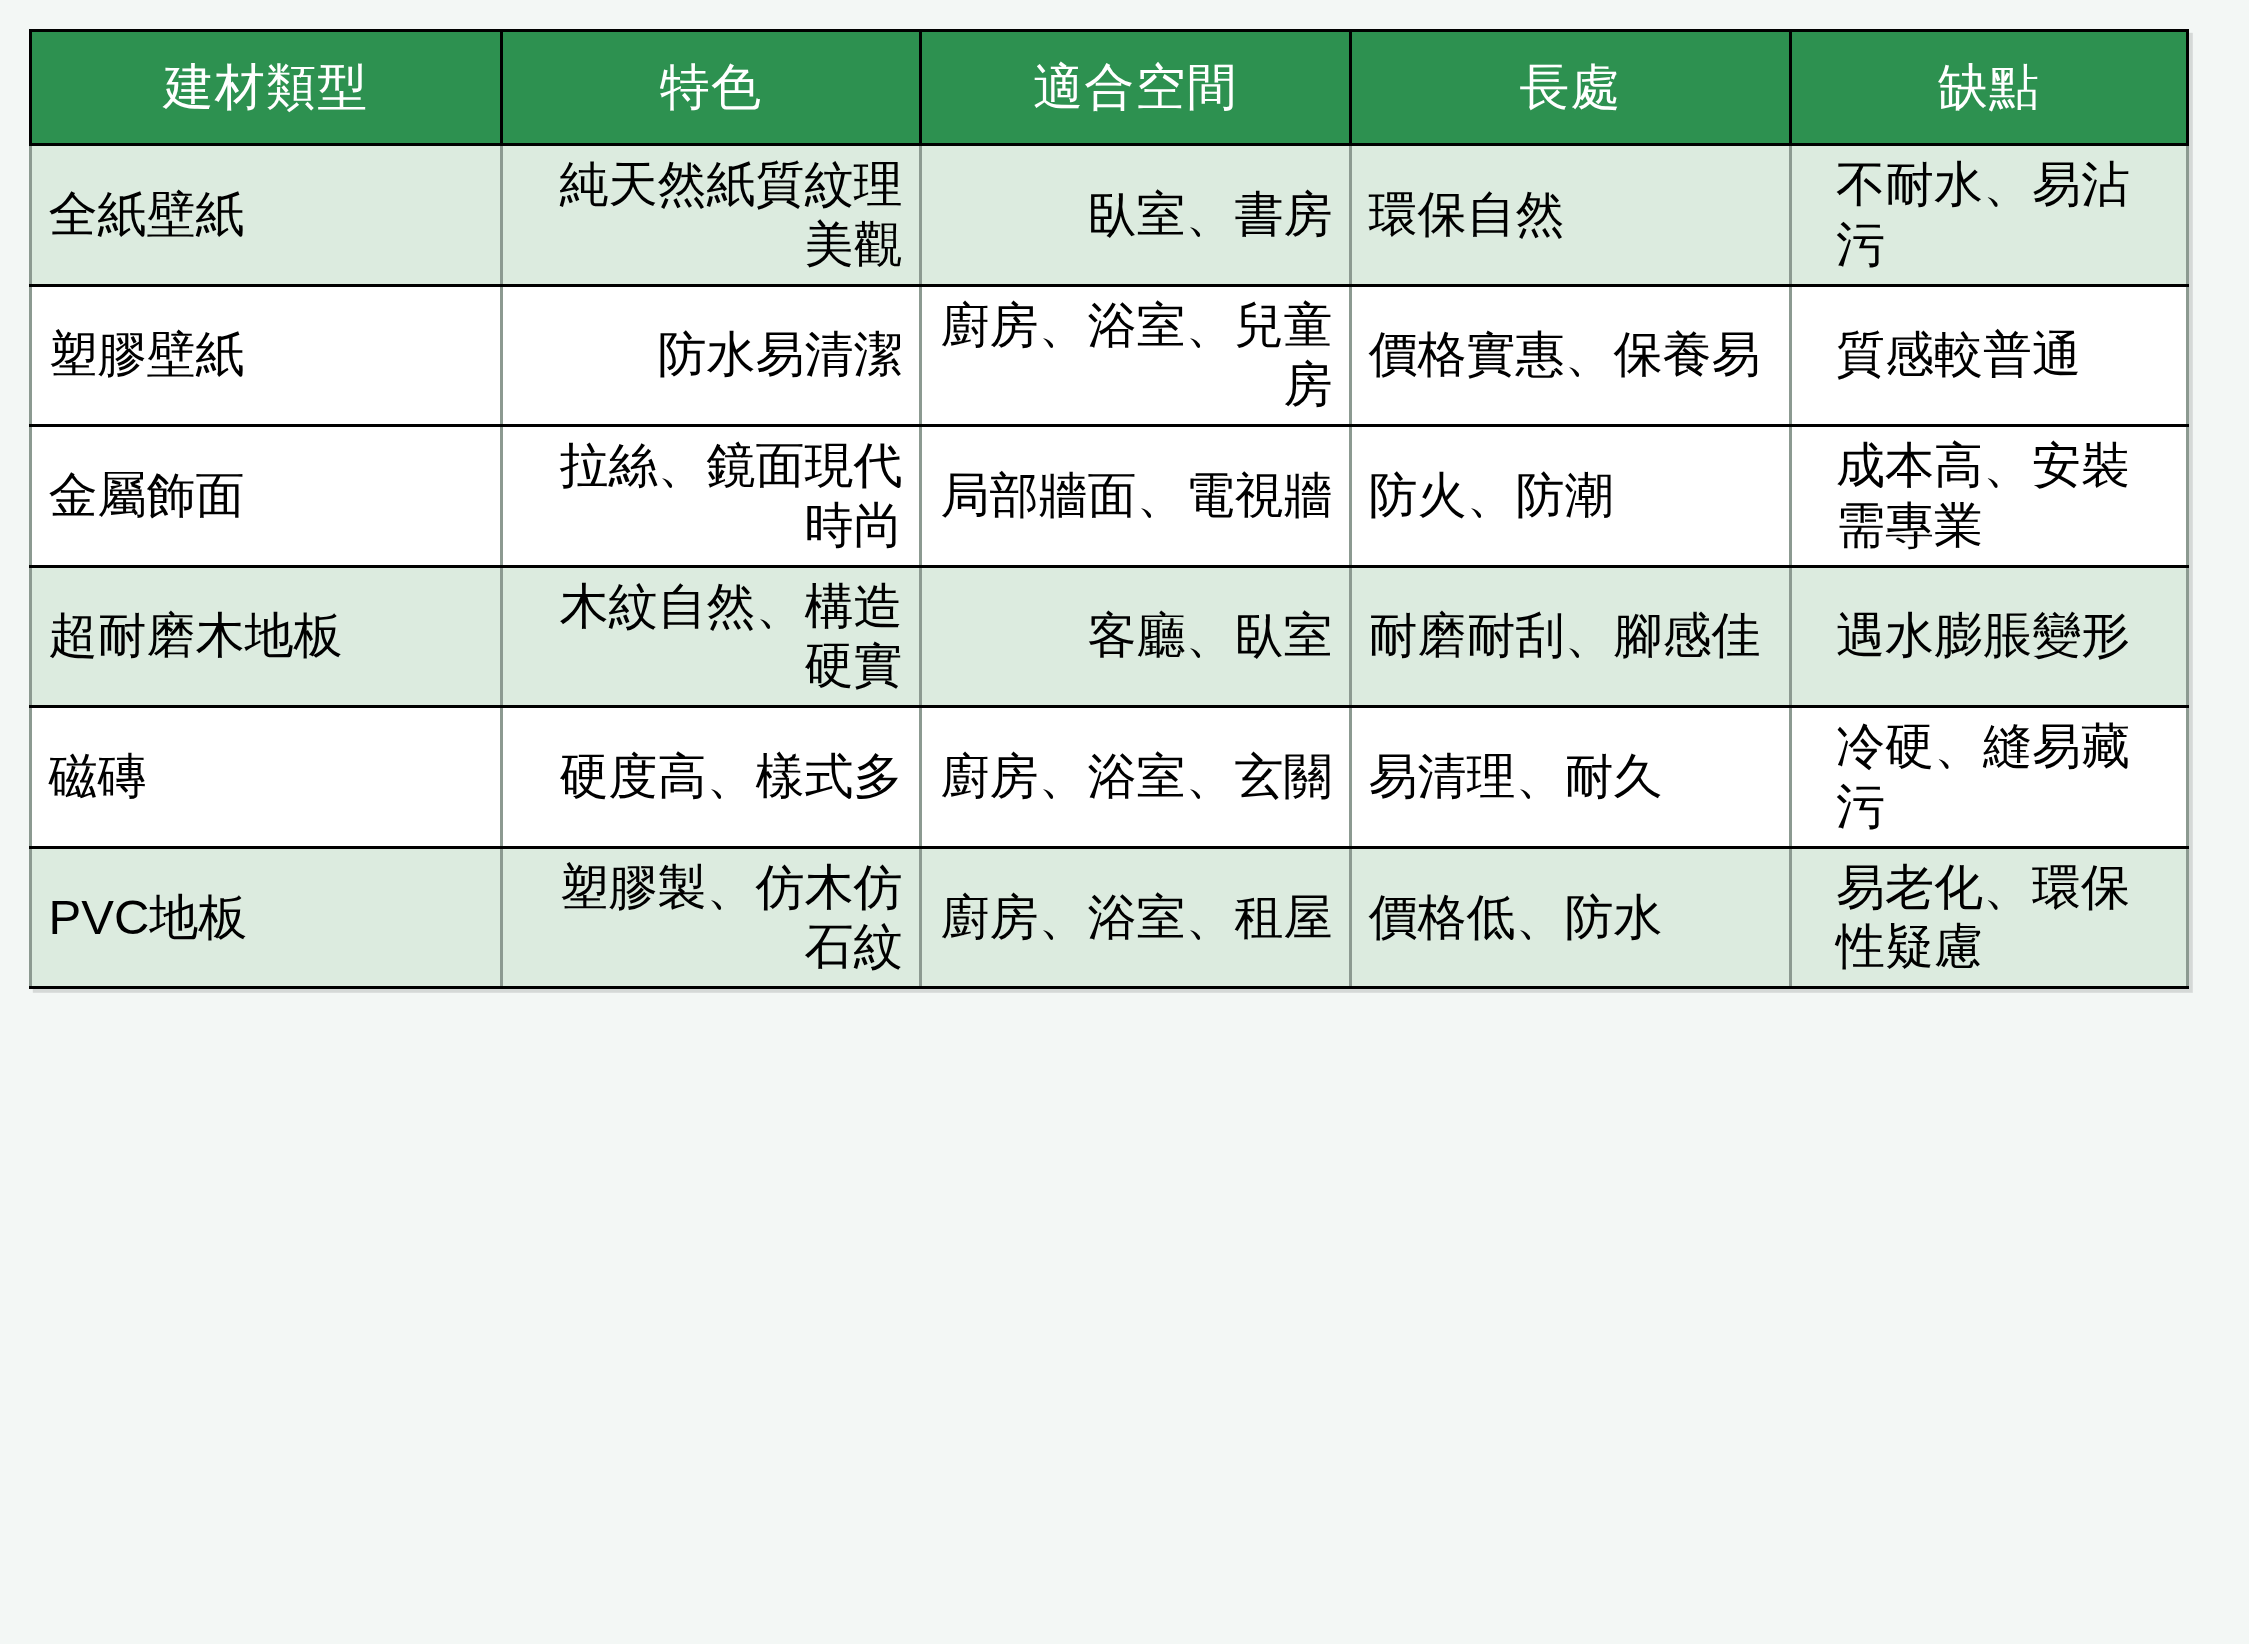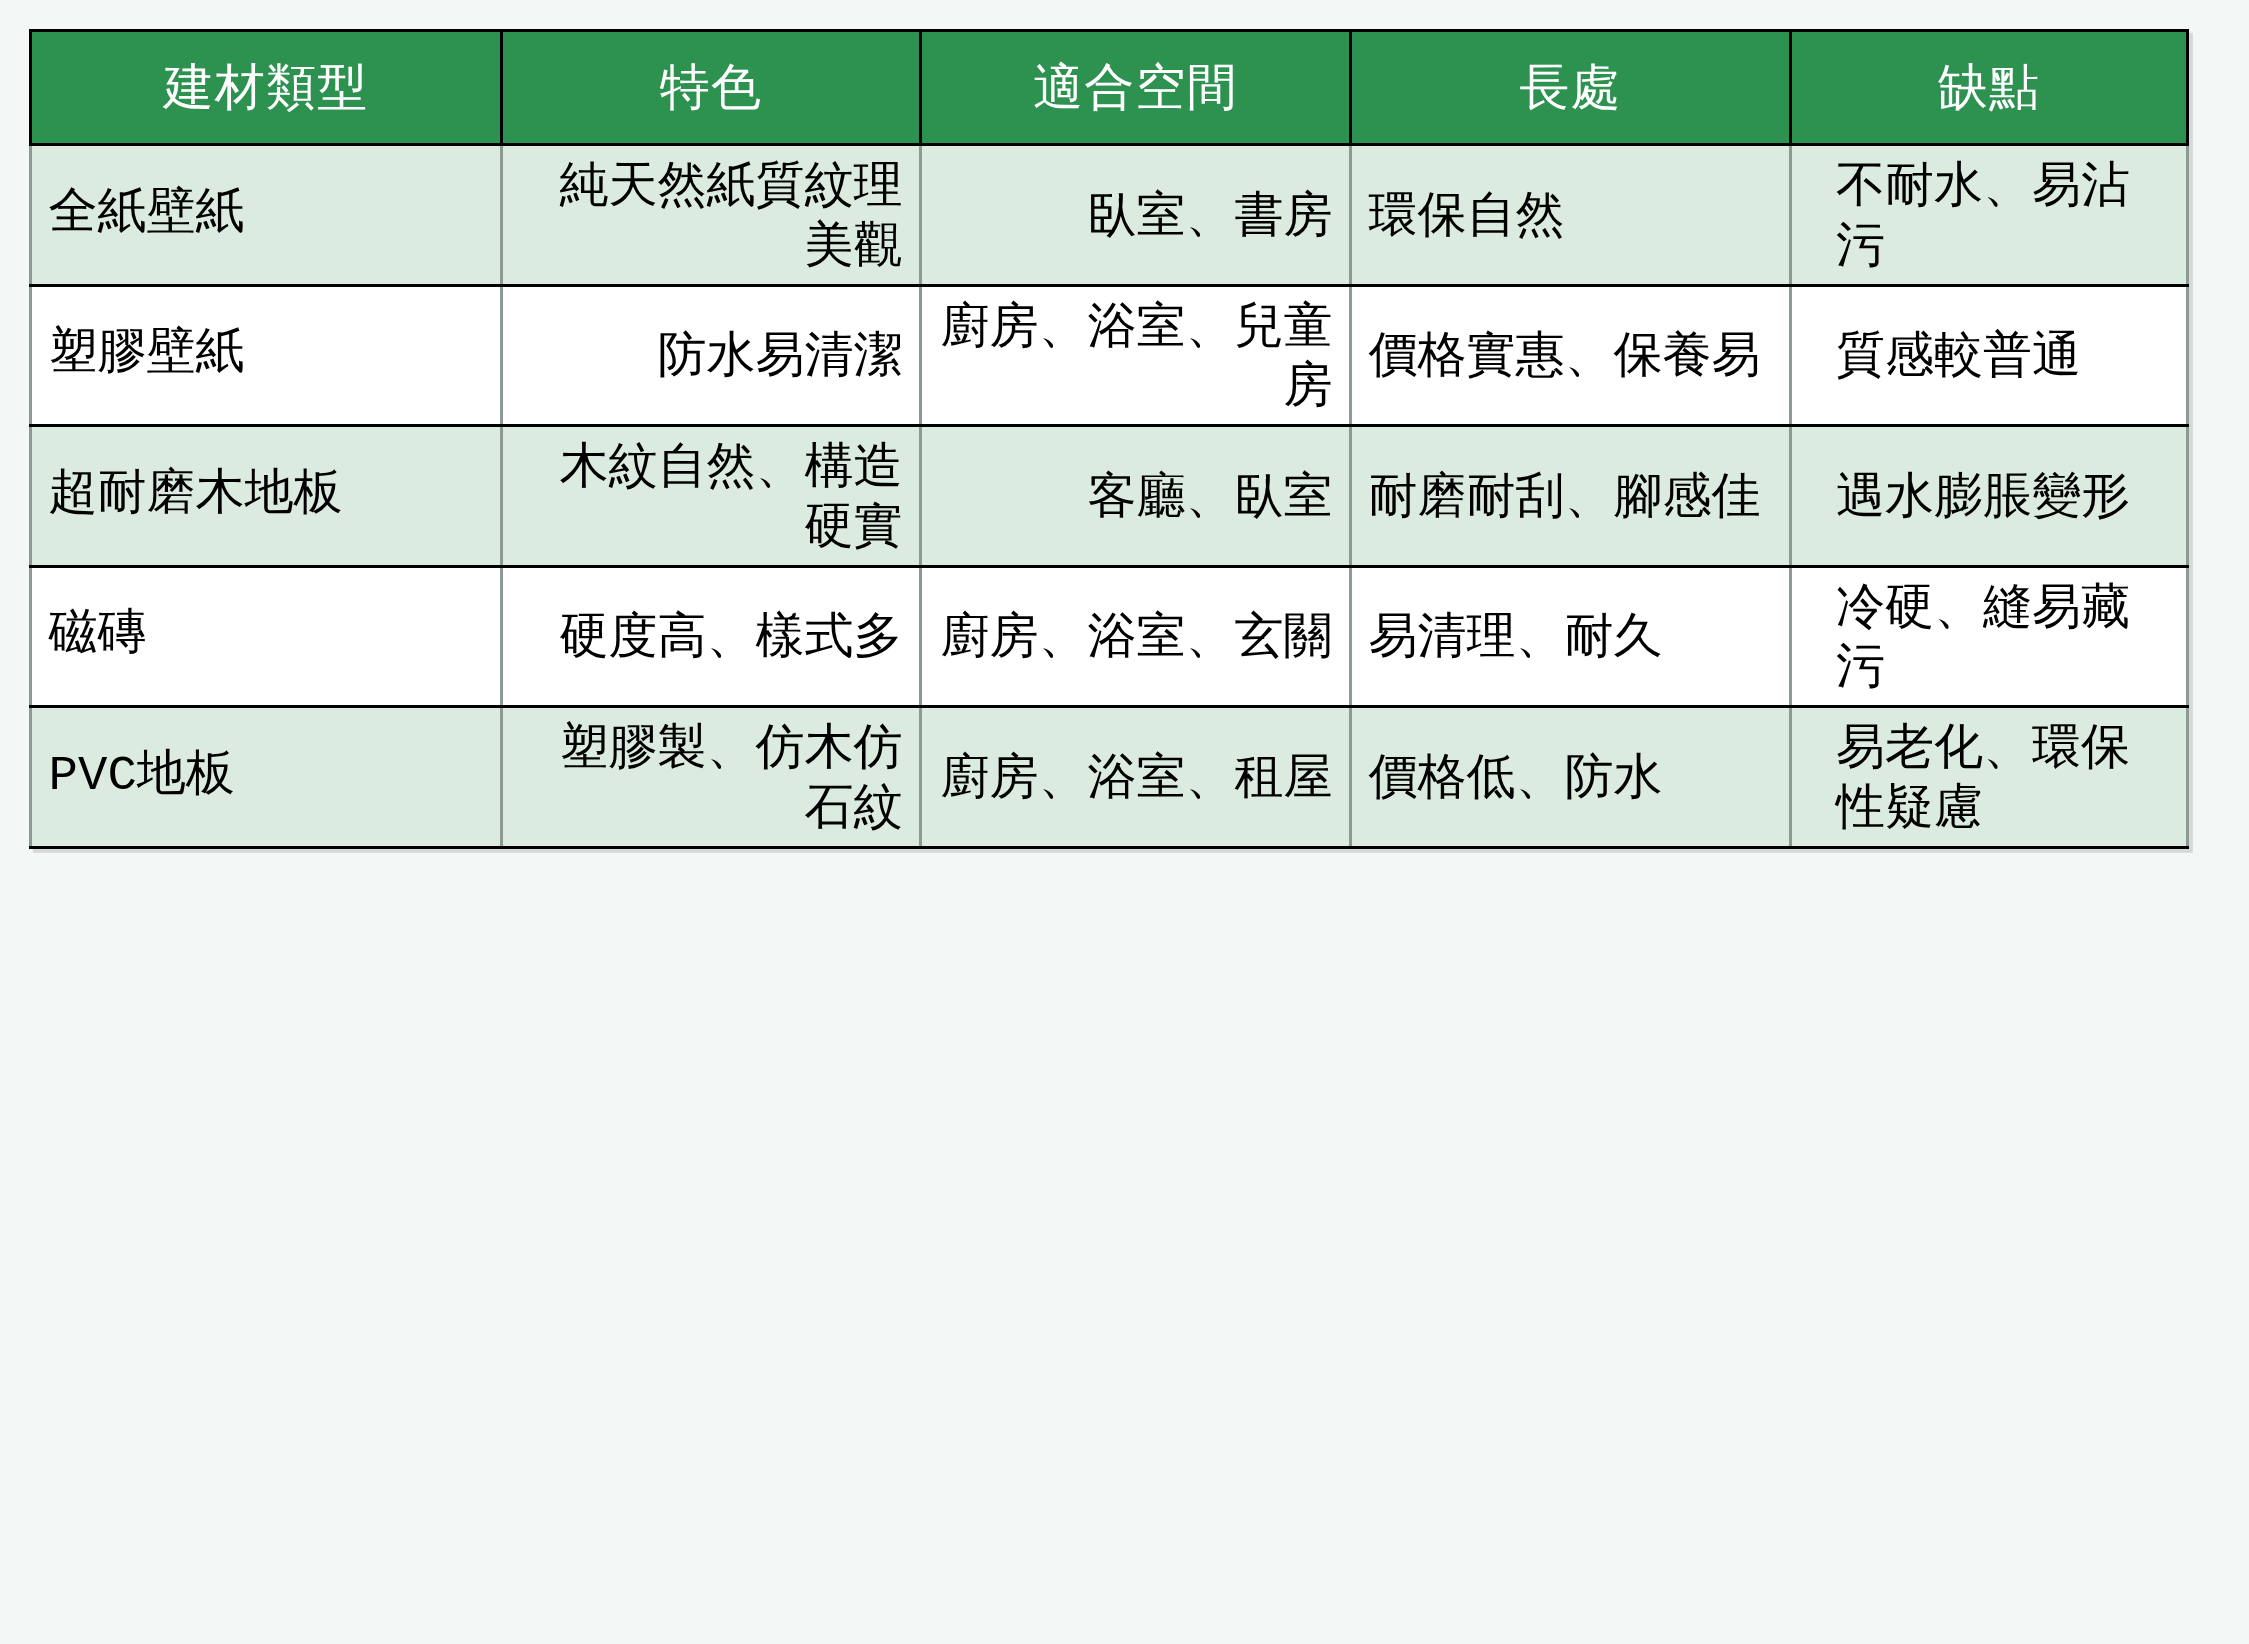--- a/index.html
+++ b/index.html
@@ -52,21 +52,21 @@
     color: #000000;
     vertical-align: middle;
     padding: 9px 16.6px;
     border-left: 3.2px solid #8c9a91;
     border-right: 3.2px solid #8c9a91;
     border-top: 3.8px solid #000000;
     border-bottom: 3.8px solid #000000;
     line-height: 1.22;
     word-break: break-all;
   }
-  tbody tr td:first-child { border-left: 3.2px solid #8c9a91; font-family: Liberation Mono, monospace; }
+  tbody tr td:first-child { border-left: 3.2px solid #8c9a91; }
   tbody tr td:last-child  { border-right: 3.2px solid #8c9a91; padding-left: 44px; }
 
   tbody tr.shaded td { background: #dcebdf; }
   tbody tr.plain td  { background: #ffffff; }
 
   td.col-type   { text-align: left; }
   td.col-feat   { text-align: right; }
   td.col-space  { text-align: right; }
   td.col-pro    { text-align: left; margin-left: 12px; }
   td.col-con    { text-align: left; }
@@ -102,20 +102,27 @@
         <td class="col-pro">環保自然</td>
         <td class="col-con">不耐水、易沾污</td>
       </tr>
       <tr class="plain">
         <td class="col-type">塑膠壁紙</td>
         <td class="col-feat">防水易清潔</td>
         <td class="col-space">廚房、浴室、兒童房</td>
         <td class="col-pro">價格實惠、保養易</td>
         <td class="col-con">質感較普通</td>
       </tr>
+      <tr class="plain">
+        <td class="col-type">金屬飾面</td>
+        <td class="col-feat">拉絲、鏡面現代時尚</td>
+        <td class="col-space">局部牆面、電視牆</td>
+        <td class="col-pro">防火、防潮</td>
+        <td class="col-con">成本高、安裝需專業</td>
+      </tr>
       <tr class="shaded">
         <td class="col-type">超耐磨木地板</td>
         <td class="col-feat">木紋自然、構造硬實</td>
         <td class="col-space">客廳、臥室</td>
         <td class="col-pro">耐磨耐刮、腳感佳</td>
         <td class="col-con">遇水膨脹變形</td>
       </tr>
       <tr class="plain">
         <td class="col-type">磁磚</td>
         <td class="col-feat">硬度高、樣式多</td>

